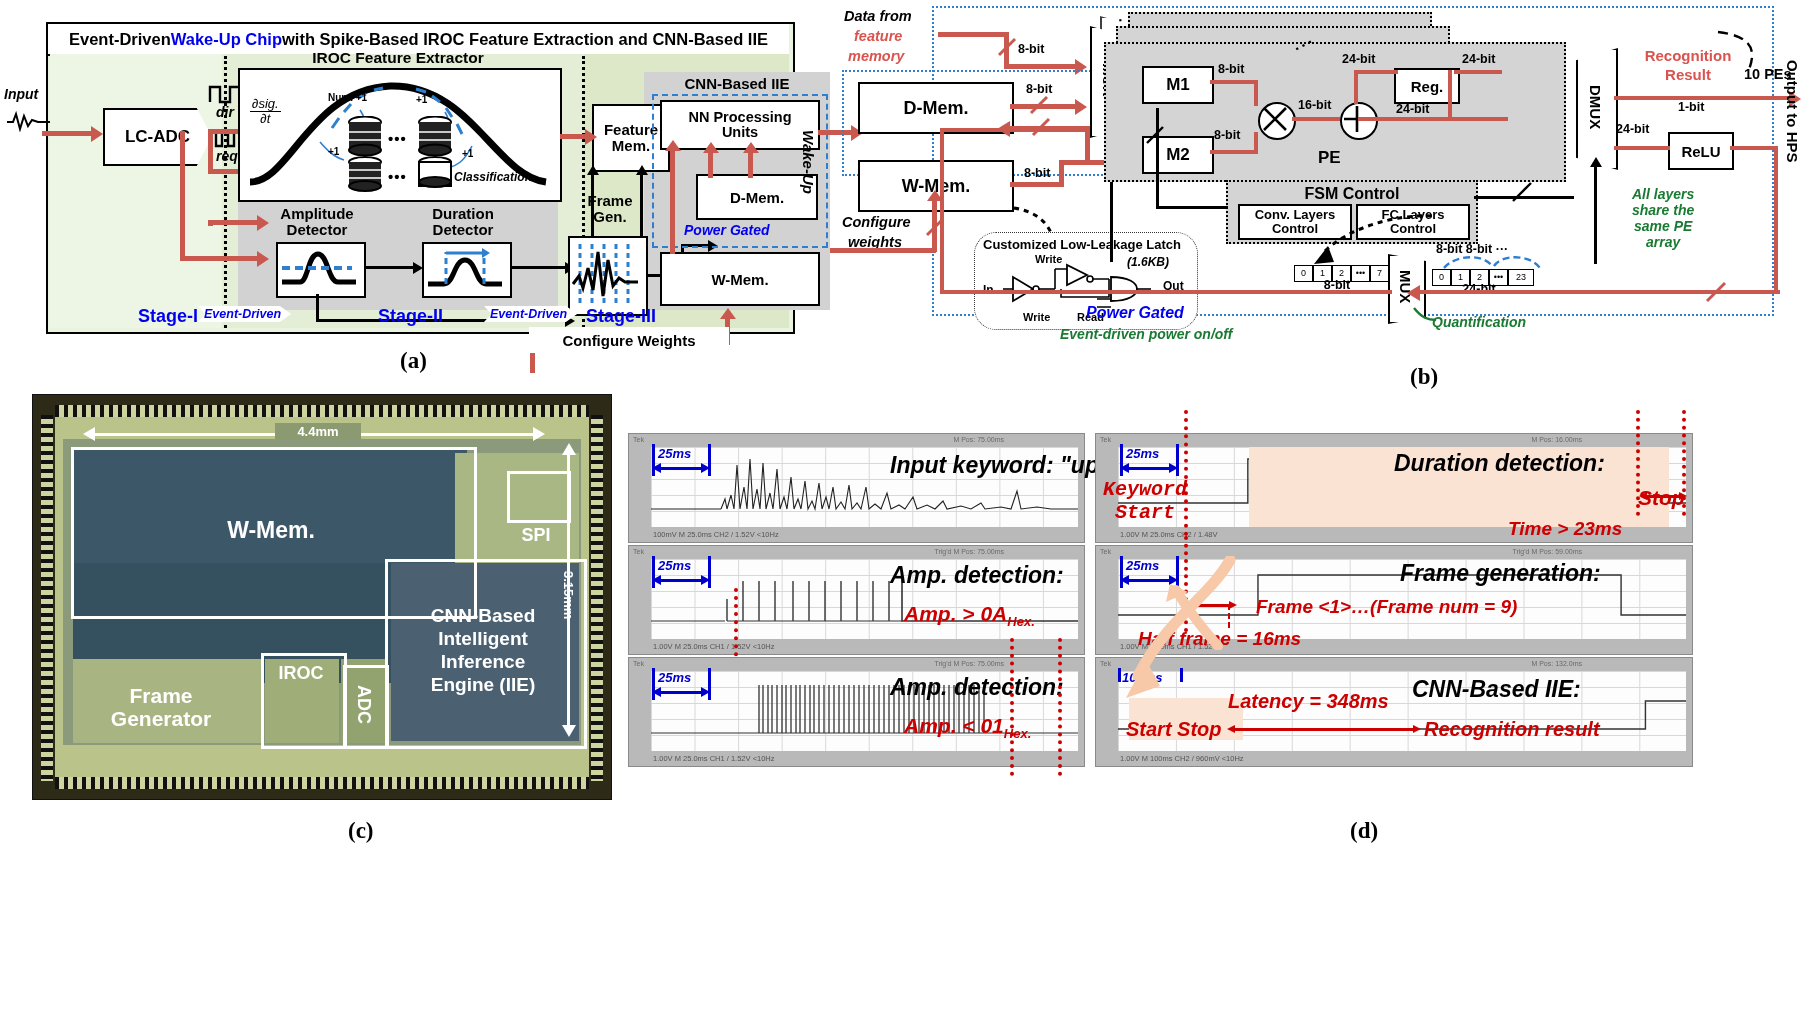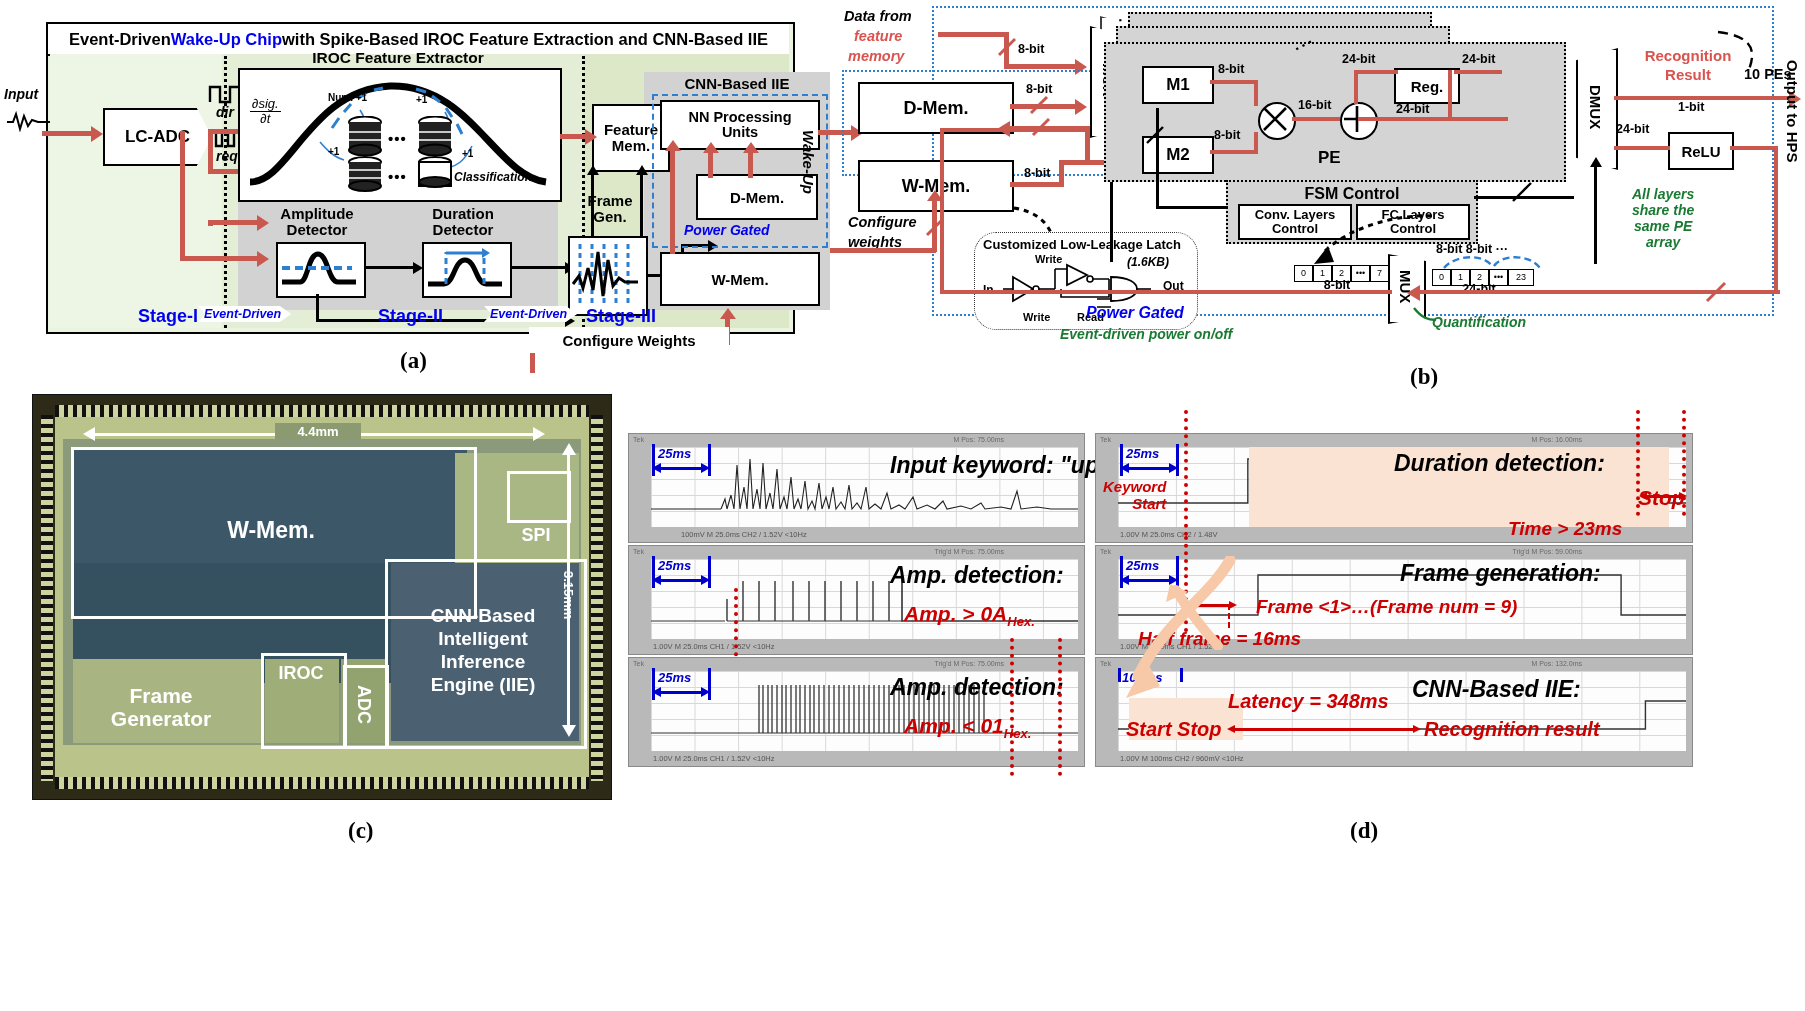--- a/index.html
+++ b/index.html
@@ -309,21 +309,21 @@
       <path d="M3 19 L19 3" stroke="#c9584f" stroke-width="3"></path>
     </svg>
   <div class="abs" style="left:253px;top:122px;width:5px;height:38px;background:#c9584f;"></div>
 
   <div class="wbox" style="left:26px;top:156px;width:152px;height:48px;font-size:18px;">W-Mem.</div>
   <div class="abs" style="left:178px;top:178px;width:54px;height:5px;background:#c9584f;"></div>
   <div class="abs" style="left:227px;top:156px;width:5px;height:26px;background:#c9584f;"></div>
   <div class="abs" style="left:227px;top:156px;width:130px;height:5px;background:#c9584f;"></div>
   <div class="bitlbl" style="left:192px;top:162px;">8-bit</div>
 
-  <div class="abs b i" style="left:10px;top:210px;font-size:14.5px;margin-left:6px;">Configure</div>
+  <div class="abs b i" style="left:10px;top:210px;font-size:14.5px;">Configure</div>
   <div class="abs b i" style="left:16px;top:230px;font-size:14.5px;">weights</div>
   <div class="abs" style="left:100px;top:206px;width:5px;height:42px;background:#c9584f;"></div>
   <div class="arrow-up-r" style="left:100px;top:196px;height:14px;"></div>
   <div class="abs" style="left:-2px;top:244px;width:106px;height:5px;background:#c9584f;"></div>
   <svg class="abs" style="left:92px;top:212px;" width="22" height="22">
       <path d="M3 19 L19 3" stroke="#c9584f" stroke-width="3"></path>
     </svg>
 
   <svg class="abs" style="left:178px;top:200px;" width="60" height="52">
     <path d="M4 4 C 28 8, 40 20, 44 38" stroke="#000" stroke-width="3" stroke-dasharray="5 5" fill="none"></path>
@@ -547,21 +547,21 @@
       <span class="abs" style="left:4px;top:2px;">Tek</span>
       <span class="abs" style="right:80px;top:2px;">M Pos: 75.00ms</span>
     </div>
   <div class="scopegrid">
     <svg width="100%" height="100%" viewBox="0 0 427 80" preserveAspectRatio="none">
       <path d="M0 62 L70 62" stroke="#222" stroke-width="1.1" fill="none"></path>
       <path d="M70 62 L74 52 L76 62 L80 48 L83 62 L86 18 L89 62 L93 40 L96 62 L99 12 L102 62 L106 42 L109 62 L112 16 L115 62 L119 46 L122 62 L126 22 L129 62 L133 50 L136 62 L140 30 L143 62 L147 52 L150 62 L154 34 L157 62 L161 54 L164 62 L168 36 L171 62 L175 50 L178 62 L182 40 L185 62 L190 55 L194 62 L198 38 L201 62 L206 56 L210 62 L215 40 L218 62 L224 57 L230 62 L236 46 L240 62 L248 58 L254 62 L262 50 L266 62 L276 58 L284 62 L292 54 L296 62 L310 59 L320 62 L330 56 L334 62 L350 60 L360 62 L366 44 L370 62 L386 60 L400 62 L427 62" stroke="#222" stroke-width="1.1" fill="none"></path>
     </svg>
   </div>
   <div class="scopebot">
-      <span class="abs" style="left:24px;top:2px;margin-left:28px;">100mV                                              M 25.0ms            CH2 / 1.52V        &lt;10Hz</span>
+      <span class="abs" style="left:24px;top:2px;">100mV                                              M 25.0ms            CH2 / 1.52V        &lt;10Hz</span>
     </div>
 </div>
 <div class="mark25" style="left:658px;top:446px;">25ms</div>
 <div class="abs" style="left:652px;top:444px;width:2.5px;height:32px;background:#0000cc;"></div>
 <div class="abs" style="left:708px;top:444px;width:2.5px;height:32px;background:#0000cc;"></div>
 <div class="barrow" style="left:660px;top:467px;width:42px;"></div>
 <div class="scopelbl" style="left:890px;top:452px;font-size:23px;">Input keyword: "up"</div>
 
 <div class="scope" style="left:628px;top:545px;width:455px;height:108px;">
   <div class="scopetop">
@@ -686,21 +686,21 @@
   </div>
   <div class="scopebot">
       <span class="abs" style="left:24px;top:2px;">1.00V                                                M 25.0ms            CH2 / 1.48V</span>
     </div>
 </div>
 <div class="mark25" style="left:1126px;top:446px;">25ms</div>
 <div class="abs" style="left:1120px;top:444px;width:2.5px;height:32px;background:#0000cc;"></div>
 <div class="abs" style="left:1176px;top:444px;width:2.5px;height:32px;background:#0000cc;"></div>
 <div class="barrow" style="left:1128px;top:467px;width:42px;"></div>
 <div class="scopelbl" style="left:1394px;top:450px;font-size:23px;">Duration detection:</div>
-<div class="redlbl" style="left:1103px;top:478px;font-size:15px;white-space:pre-line;line-height:1.15;text-align:right;">Keyword
+<div class="redlbl" style="left:1103px;top:478px;font-size:20px;white-space:pre-line;line-height:1.15;text-align:center;font-family:Liberation Mono, monospace;">Keyword
 Start</div>
 <div class="redlbl" style="left:1638px;top:486px;font-size:21px;">Stop</div>
 <div class="redlbl" style="left:1508px;top:518px;font-size:19px;">Time &gt; 23ms</div>
 <div class="vdashred" style="left:1184px;top:410px;height:126px;"></div>
 <div class="vdashred" style="left:1636px;top:410px;height:106px;"></div>
 <div class="vdashred" style="left:1682px;top:410px;height:106px;"></div>
 <div class="rarrow2" style="left:1646px;top:495px;width:34px;"></div>
 
 <div class="scope" style="left:1095px;top:545px;width:596px;height:108px;">
   <div class="scopetop">

